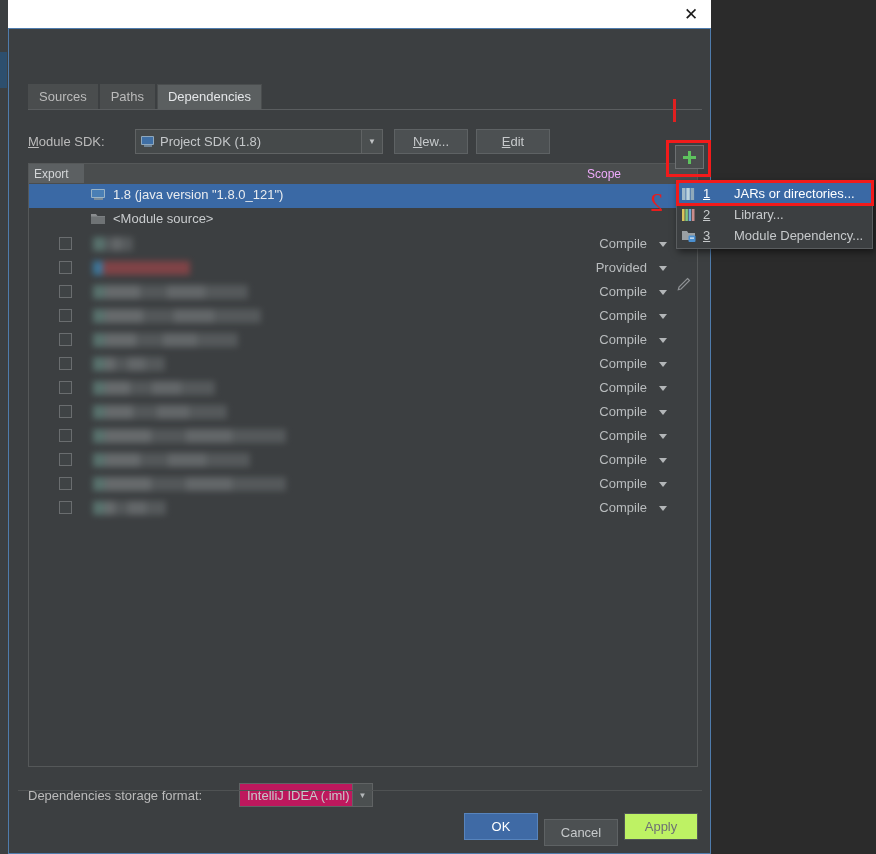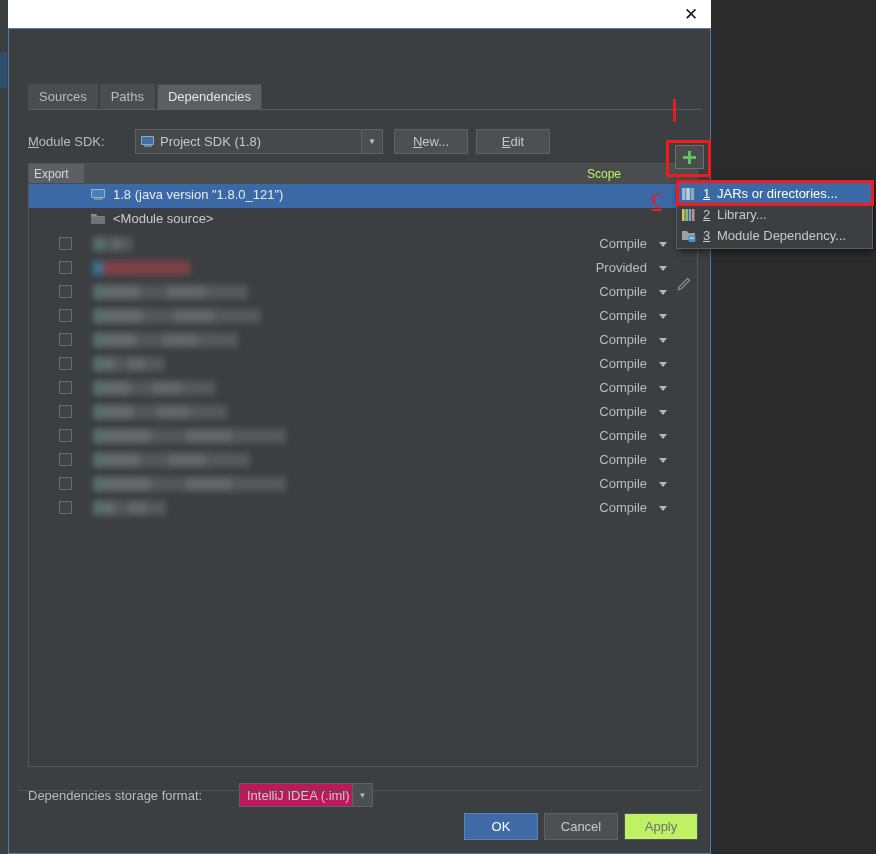--- a/index.html
+++ b/index.html
@@ -143,21 +143,21 @@
     position: absolute; left: 0; top: 0; width: 55px; height: 19px;
     background: #5c6062; color: #d4d6d8; font-size: 12px;
     display: flex; align-items: center; padding-left: 5px; box-sizing: border-box;
   }
   .th-rest {
     position: absolute; left: 56px; top: 0; right: 110px; height: 19px;
     background: #4a4d4e;
   }
   .th-scope {
     position: absolute; right: 56px; top: 0; width: 54px; height: 19px;
-    color: #bef264; font-size: 12px;
+    color: #f0abfc; font-size: 12px;
     display: flex; align-items: center; justify-content: flex-start;
   }
 
   .rows { position: absolute; left: 0; top: 20px; right: 0; bottom: 0; }
   .row {
     position: relative; height: 24px; display: flex; align-items: center;
   }
   .row.sel { background: #3a69a5; }
   .row-cb {
     position: absolute; left: 30px; top: 5px; width: 13px; height: 13px;
@@ -216,21 +216,21 @@
     z-index: 30; padding: 2px 0;
     box-shadow: 2px 3px 7px rgba(0,0,0,.5);
   }
   .ctx-item {
     height: 21px; display: flex; align-items: center;
     font-size: 13px; color: #c6c9cb; padding-left: 4px; cursor: pointer;
   }
   .ctx-item.hl { background: #3a69a5; color: #ffffff; }
   .ctx-ic { width: 16px; height: 14px; margin-right: 6px; flex: 0 0 16px; }
   .ctx-num { width: 14px; text-decoration: underline; font-size: 13px; }
-  .ctx-label { margin-left: 0; text-align: right; }
+  .ctx-label { margin-left: 17px; text-align: right; }
 
   
   .ann { position: absolute; z-index: 40; pointer-events: none; }
   .ann-box {
     border: 3px solid #f21b1b; box-sizing: border-box;
   }
   .ann-tick {
     position: absolute; left: 673px; top: 99px; width: 3px; height: 23px;
     background: #e02020; z-index: 40;
   }
@@ -269,21 +269,21 @@
   }
   .fbtn {
     height: 27px; min-width: 74px; padding: 0 14px;
     display: inline-flex; align-items: center; justify-content: center;
     font-size: 13px; cursor: pointer; box-sizing: border-box;
   }
   .fbtn.primary {
     background: #3f6aa5; border: 1px solid #5784bd; color: #ffffff;
   }
   .fbtn.normal {
-    background: #4c5052; border: 1px solid #5e6264; color: #c6c9cb;
+    background: #4c5052; border: 1px solid #5e6264; color: #c6c9cb; margin-top: 6px;
   }
   .fbtn.disabled {
     background: #bef264; border: 1px solid #515557; color: #6e7174;
     cursor: default;
   }
   .watermark {
     position: absolute; left: 616px; top: 828px;
     color: #d8dadc; font-size: 14px; z-index: 50;
     white-space: nowrap;
   }

